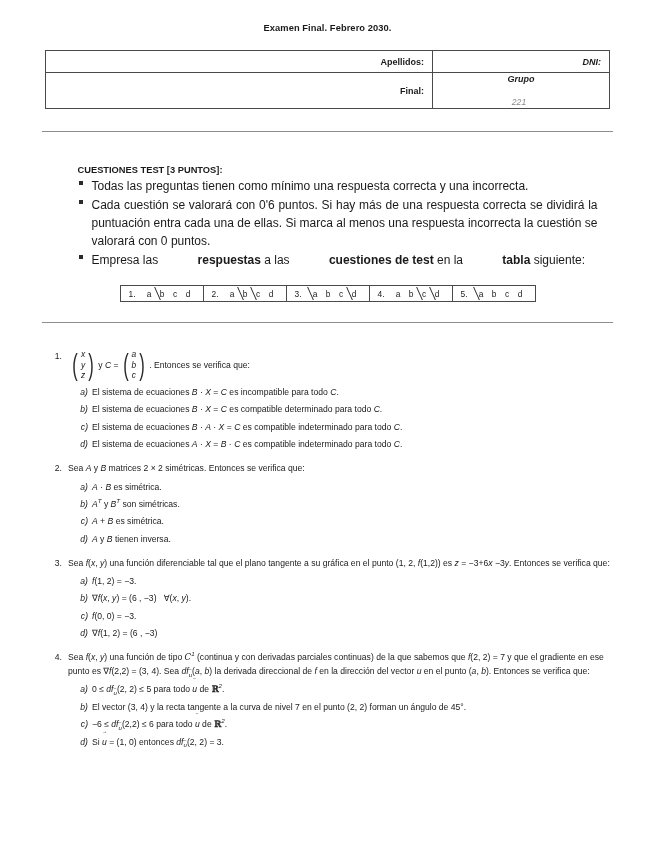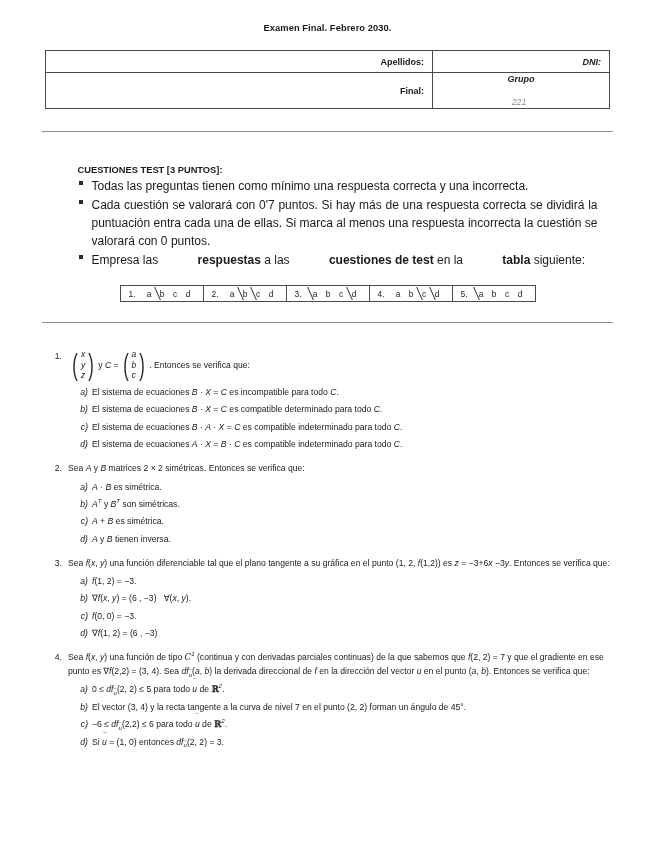--- a/index.html
+++ b/index.html
@@ -312,21 +312,21 @@
     </tr>
   </tbody>
     </table>
 
   <div class="rule rule-1"></div>
 
   <div class="section">
     <div class="sec-title">CUESTIONES TEST [3 PUNTOS]:</div>
     <ul class="bullet-list">
       <li>Todas las preguntas tienen como mínimo una respuesta correcta y una incorrecta.</li>
-      <li>Cada cuestión se valorará con 0'7 puntos. Si hay más de una respuesta correcta se dividirá la puntuación entra cada una de ellas. Si marca al menos una respuesta incorrecta la cuestión se valorará con 0 puntos.</li>
+      <li>Cada cuestión se valorará con 0'6 puntos. Si hay más de una respuesta correcta se dividirá la puntuación entra cada una de ellas. Si marca al menos una respuesta incorrecta la cuestión se valorará con 0 puntos.</li>
       <li><span>Empresa las </span><b>respuestas</b><span> a las </span><b>cuestiones de test</b><span> en la </span><b>tabla</b><span> siguiente:</span></li>
     </ul>
   </div>
 
   <div class="answer-grid" id="answer-grid">
       <div class="ans-cell">
         <span class="ans-num">1.</span>
         <span class="ans-opt">a</span>
         <span class="ans-opt struck">b</span>
         <span class="ans-opt">c</span>

